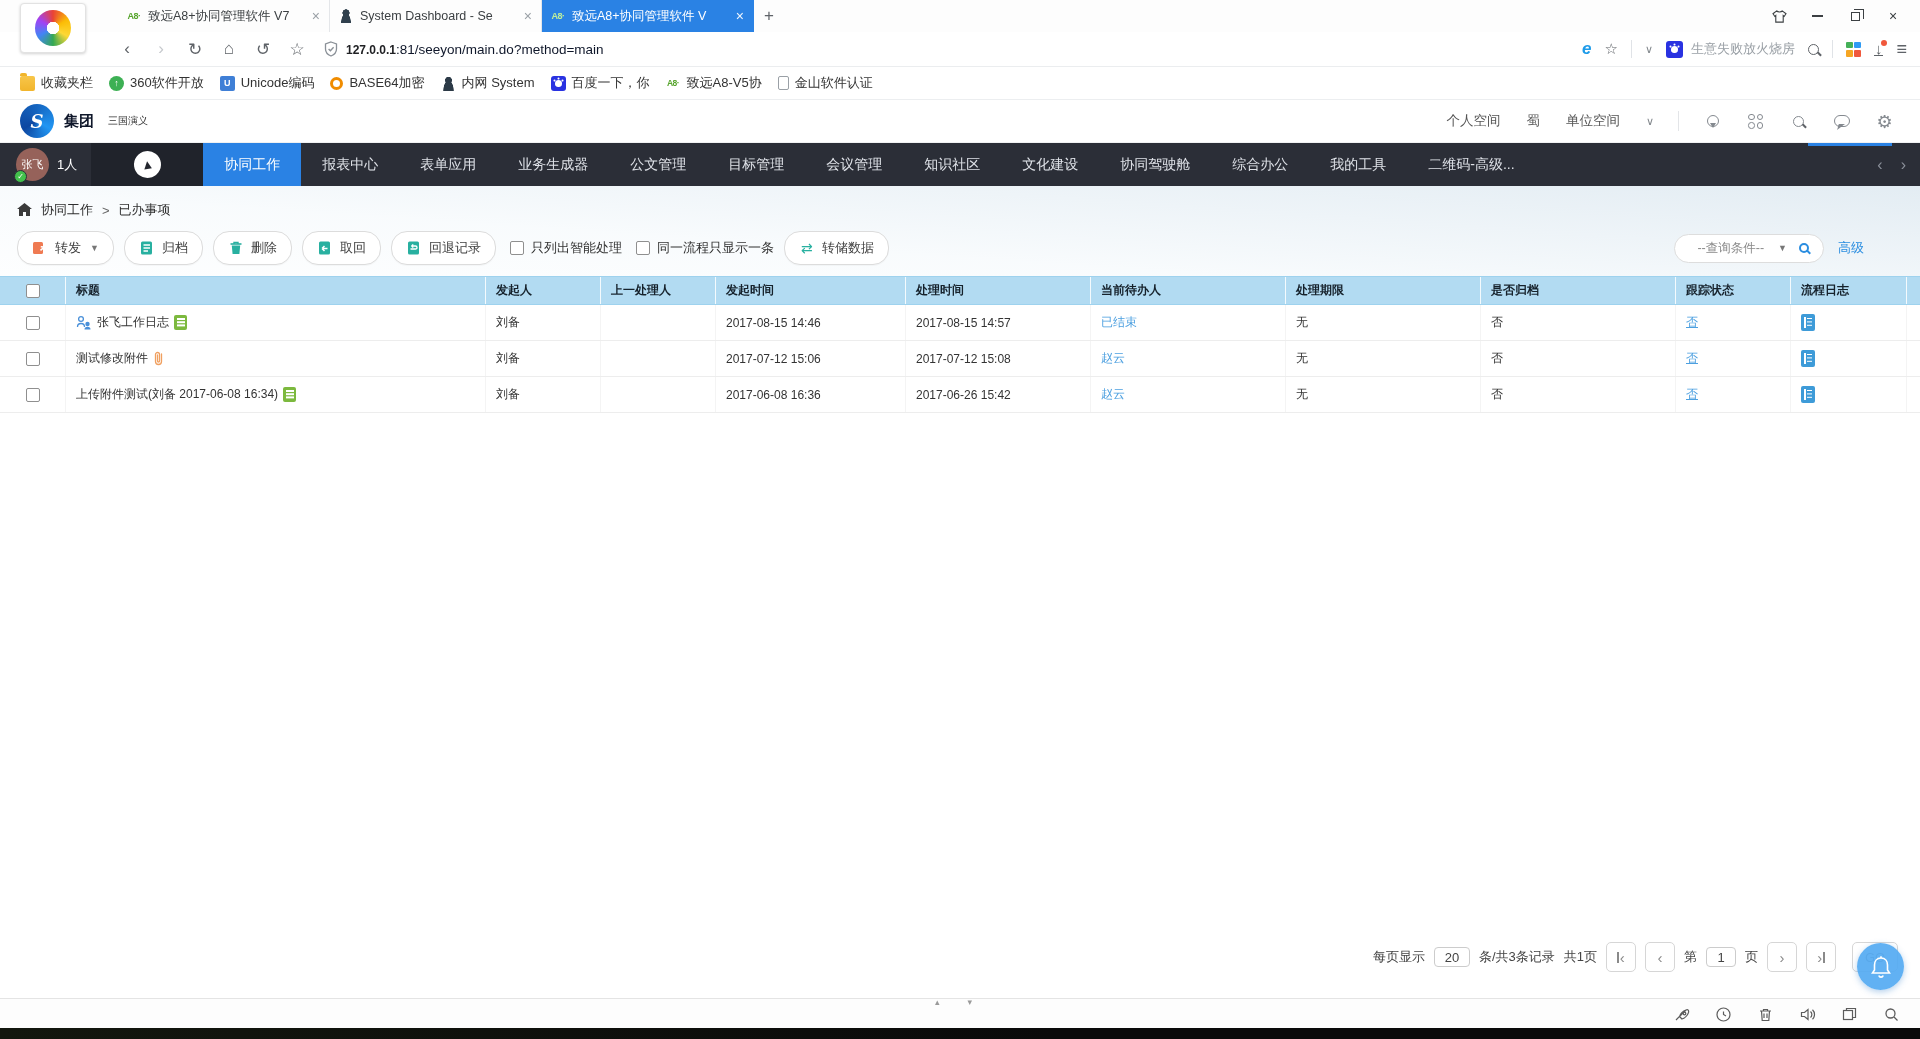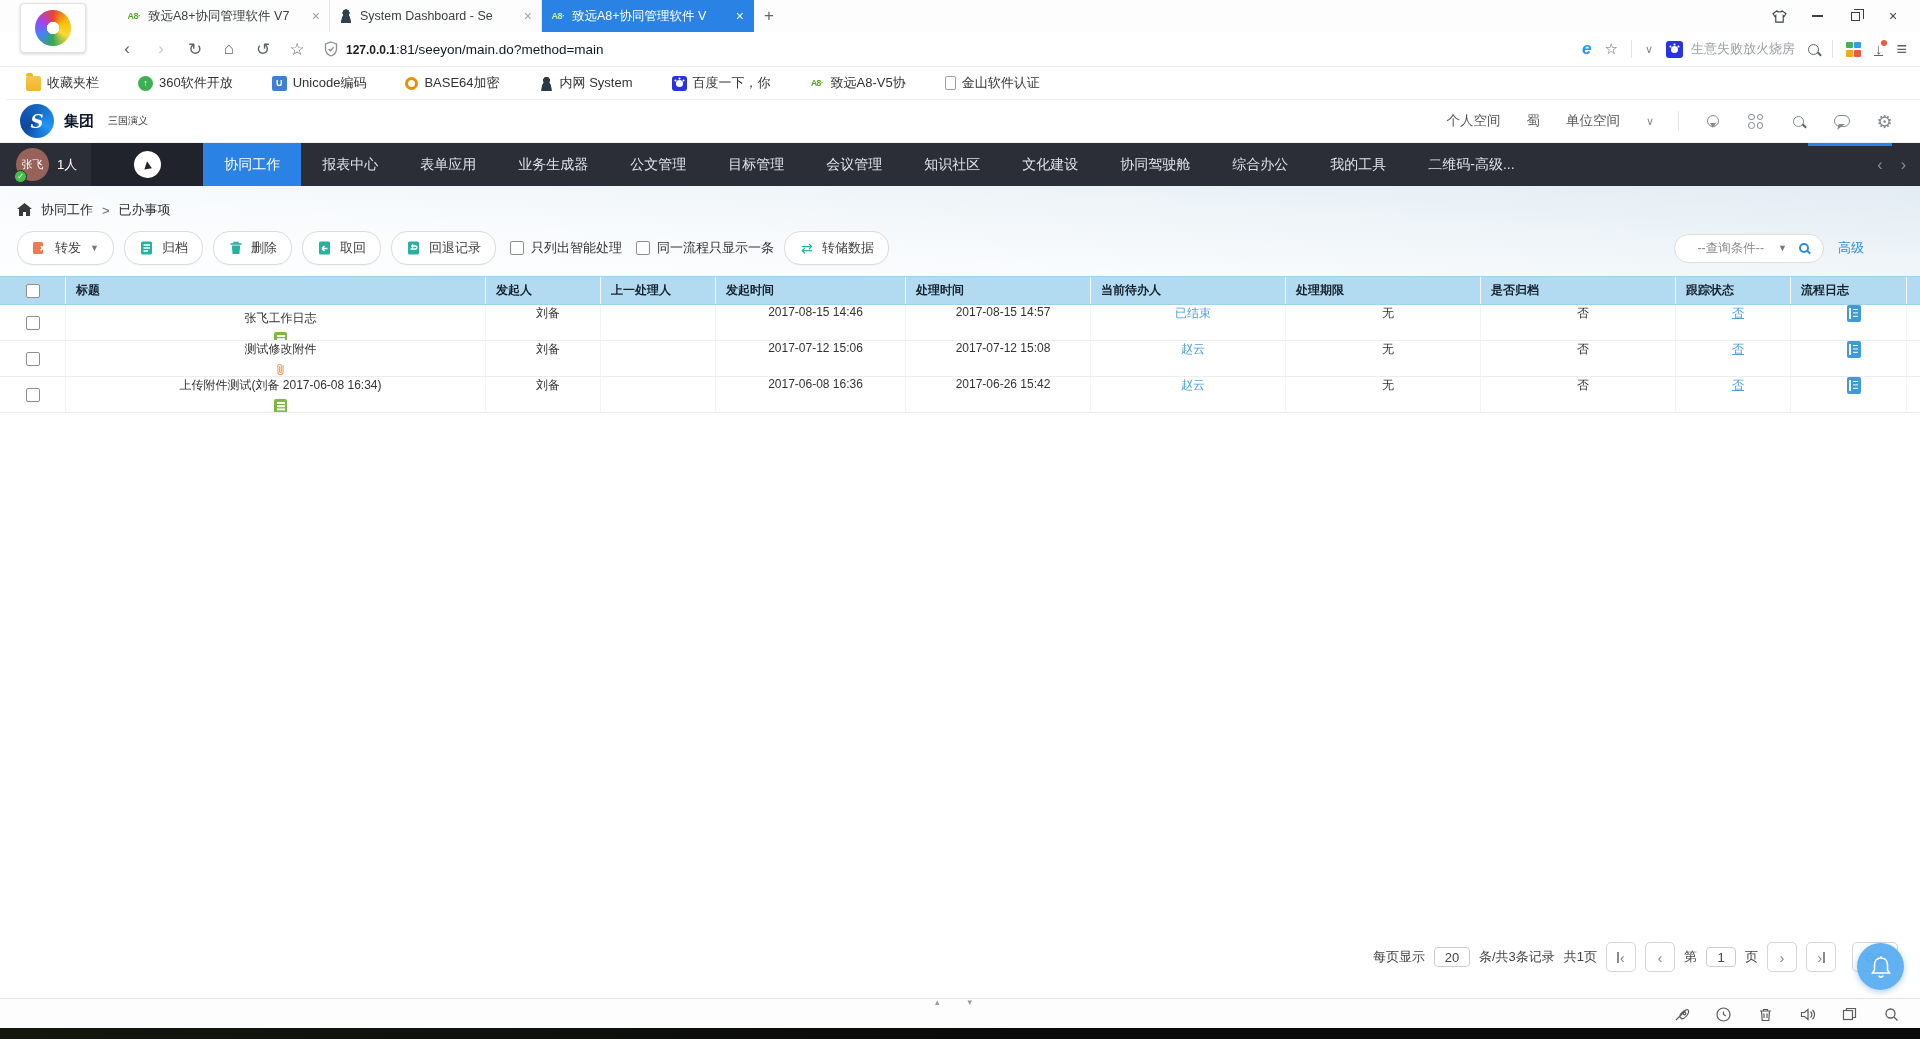--- a/index.html
+++ b/index.html
@@ -49,21 +49,21 @@
   .lens::after{content:"";position:absolute;width:5px;height:1.6px;background:#5f6368;transform:rotate(45deg);right:-4px;bottom:-1px;}
   .grid4{width:15px;height:15px;display:grid;grid-template-columns:1fr 1fr;gap:1.5px;}
   .grid4 b{border-radius:1px;}
   .grid4 b:nth-child(1){background:#45b058;}.grid4 b:nth-child(2){background:#2f9bf4;}
   .grid4 b:nth-child(3){background:#f6a623;}.grid4 b:nth-child(4){background:#f0583c;}
   .dl{position:relative;color:#5f6368;font-size:15px;border-bottom:1.6px solid #5f6368;line-height:13px;padding:0 1px;}
   .dl::after{content:"";position:absolute;top:-2px;right:-4px;width:6px;height:6px;background:#f0583c;border-radius:50%;}
   .burger{color:#5f6368;font-size:18px;letter-spacing:-1px;}
 
   
-  .bookbar{position:absolute;left:0;top:67px;right:0;height:33px;background:#fff;display:flex;align-items:center;gap:39px;padding-left:20px;border-bottom:1px solid #eceef0;margin-left:6px;}
+  .bookbar{position:absolute;left:0;top:67px;right:0;height:33px;background:#fff;display:flex;align-items:center;gap:16px;padding-left:20px;border-bottom:1px solid #eceef0;}
   .bm{display:flex;align-items:center;gap:6px;font-size:13px;color:#333;}
   .bm-ic{width:15px;height:15px;display:inline-flex;align-items:center;justify-content:center;border-radius:2px;flex:0 0 auto;}
   .bm-ic i{font-style:normal;font-size:8.5px;font-weight:700;color:#56a42c;letter-spacing:-.5px;}
   .ic-folder{background:linear-gradient(#f8c64a,#f1b52c);border-radius:2px;position:relative;}
   .ic-folder::before{content:"";position:absolute;top:-3px;left:0;width:7px;height:3px;background:#f1b52c;border-radius:2px 2px 0 0;}
   .ic-green{background:#3db054;border-radius:50%;position:relative;}
   .ic-green::after{content:"↑";color:#fff;font-size:9px;}
   .ic-uni{background:#3f7fd6;border-radius:2px;}
   .ic-uni::after{content:"U";color:#fff;font-size:9px;font-weight:700;}
   .ic-b64{border:3px solid #f08c00;border-radius:50%;width:13px;height:13px;}
@@ -122,21 +122,21 @@
   .adv-link{color:#2a8de0;font-size:13px;}
 
   
   .table{position:relative;margin-top:12px;}
   .tgrid{display:grid;grid-template-columns:65px 420px 115px 115px 190px 185px 195px 195px 195px 115px 116px 14px;align-items:center;}
   .thead{height:29px;background:#b2dbf2;border-top:1px solid #9ed2ee;border-bottom:1px solid #9ed2ee;}
   .hcell{border-left:1px solid rgba(255,255,255,.85);height:100%;display:flex;align-items:center;padding-left:10px;font-weight:700;font-size:12px;color:#16222c;}
   .hcell.first{border-left:none;justify-content:center;padding-left:0;}
   .cols{display:contents;}
   .trow{height:36px;border-bottom:1px solid #ededed;background:#fff;font-size:12px;color:#333;}
-  .cell{display:flex;align-items:center;gap:5px;height:100%;padding-left:10px;border-left:1px solid #f4f4f4;overflow:hidden;white-space:nowrap;flex-direction:column;}
+  .cell{display:flex;align-items:center;gap:5px;height:100%;padding-left:10px;border-left:1px solid #f4f4f4;overflow:hidden;white-space:nowrap;}
   .cell.first{border-left:none;justify-content:center;padding-left:0;}
   .lnk{color:#4da0e0;text-decoration:none;}
   .lnk.u{text-decoration:underline;}
   .note-ic{width:13px;height:15px;background:#7cb93e;border-radius:2px;position:relative;flex:0 0 auto;}
   .note-ic::after{content:"";position:absolute;left:2.5px;top:3px;width:8px;height:1.6px;background:#fff;box-shadow:0 3.2px 0 #fff,0 6.4px 0 #fff;}
   .log-ic{width:14px;height:17px;background:#3e9bd8;border-radius:2px;position:relative;display:inline-block;}
   .log-ic::before{content:"";position:absolute;left:2.5px;top:3px;width:2px;height:11px;background:#fff;}
   .log-ic::after{content:"";position:absolute;left:6px;top:3.5px;width:5px;height:1.6px;background:#fff;box-shadow:0 3.4px 0 #fff,0 6.8px 0 #fff;}
 
   

